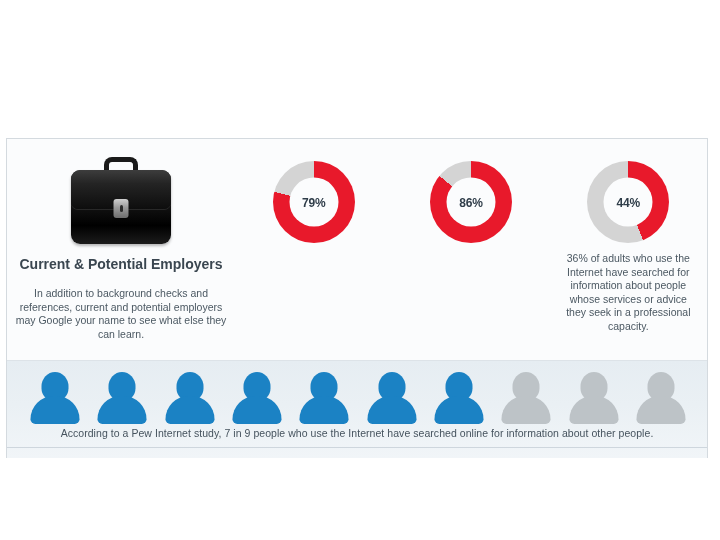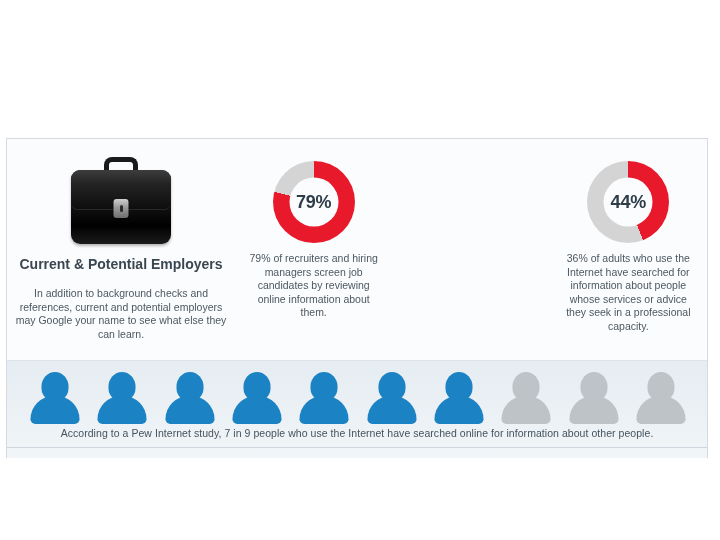--- a/index.html
+++ b/index.html
@@ -137,21 +137,21 @@
     width: 49px;
     height: 49px;
     border-radius: 50%;
     background: #fbfcfd;
     display: flex;
     align-items: center;
     justify-content: center;
   }
   .donut-value {
     font-family: "Liberation Sans", sans-serif;
-    font-size: 18px;
+    font-size: 12px;
     font-weight: bold;
     color: #2f3d49;
     letter-spacing: -0.2px;
   }
 
   
   .col-heading {
     font-family: "Liberation Sans", sans-serif;
     font-size: 14px;
     font-weight: bold;
@@ -257,24 +257,28 @@
         <div class="col-heading">Current &amp; Potential Employers</div>
         <div class="col-body">In addition to background checks and references, current and potential employers may Google your name to see what else they can learn.</div>
       </div>
 
       <div class="column col-stat">
         <div class="donut" style="background: conic-gradient(rgb(232, 25, 43) 0deg, rgb(232, 25, 43) 284.4deg, rgb(212, 212, 212) 284.4deg, rgb(212, 212, 212) 360deg);">
           <div class="donut-hole">
             <span class="donut-value">79%</span>
           </div>
         </div>
-        <div class="col-body">79% of recruiters and hiring managers screen job candidates by reviewing online information about them.</div>
       </div>
 
       <div class="column col-stat">
+        <div class="donut" style="background: conic-gradient(rgb(232, 25, 43) 0deg, rgb(232, 25, 43) 309.6deg, rgb(212, 212, 212) 309.6deg, rgb(212, 212, 212) 360deg);">
+          <div class="donut-hole">
+            <span class="donut-value">86%</span>
+          </div>
+        </div>
       </div>
 
       <div class="column col-stat">
         <div class="donut" style="background: conic-gradient(rgb(232, 25, 43) 0deg, rgb(232, 25, 43) 158.4deg, rgb(212, 212, 212) 158.4deg, rgb(212, 212, 212) 360deg);">
           <div class="donut-hole">
             <span class="donut-value">44%</span>
           </div>
         </div>
         <div class="col-body">36% of adults who use the Internet have searched for information about people whose services or advice they seek in a professional capacity.</div>
       </div>

